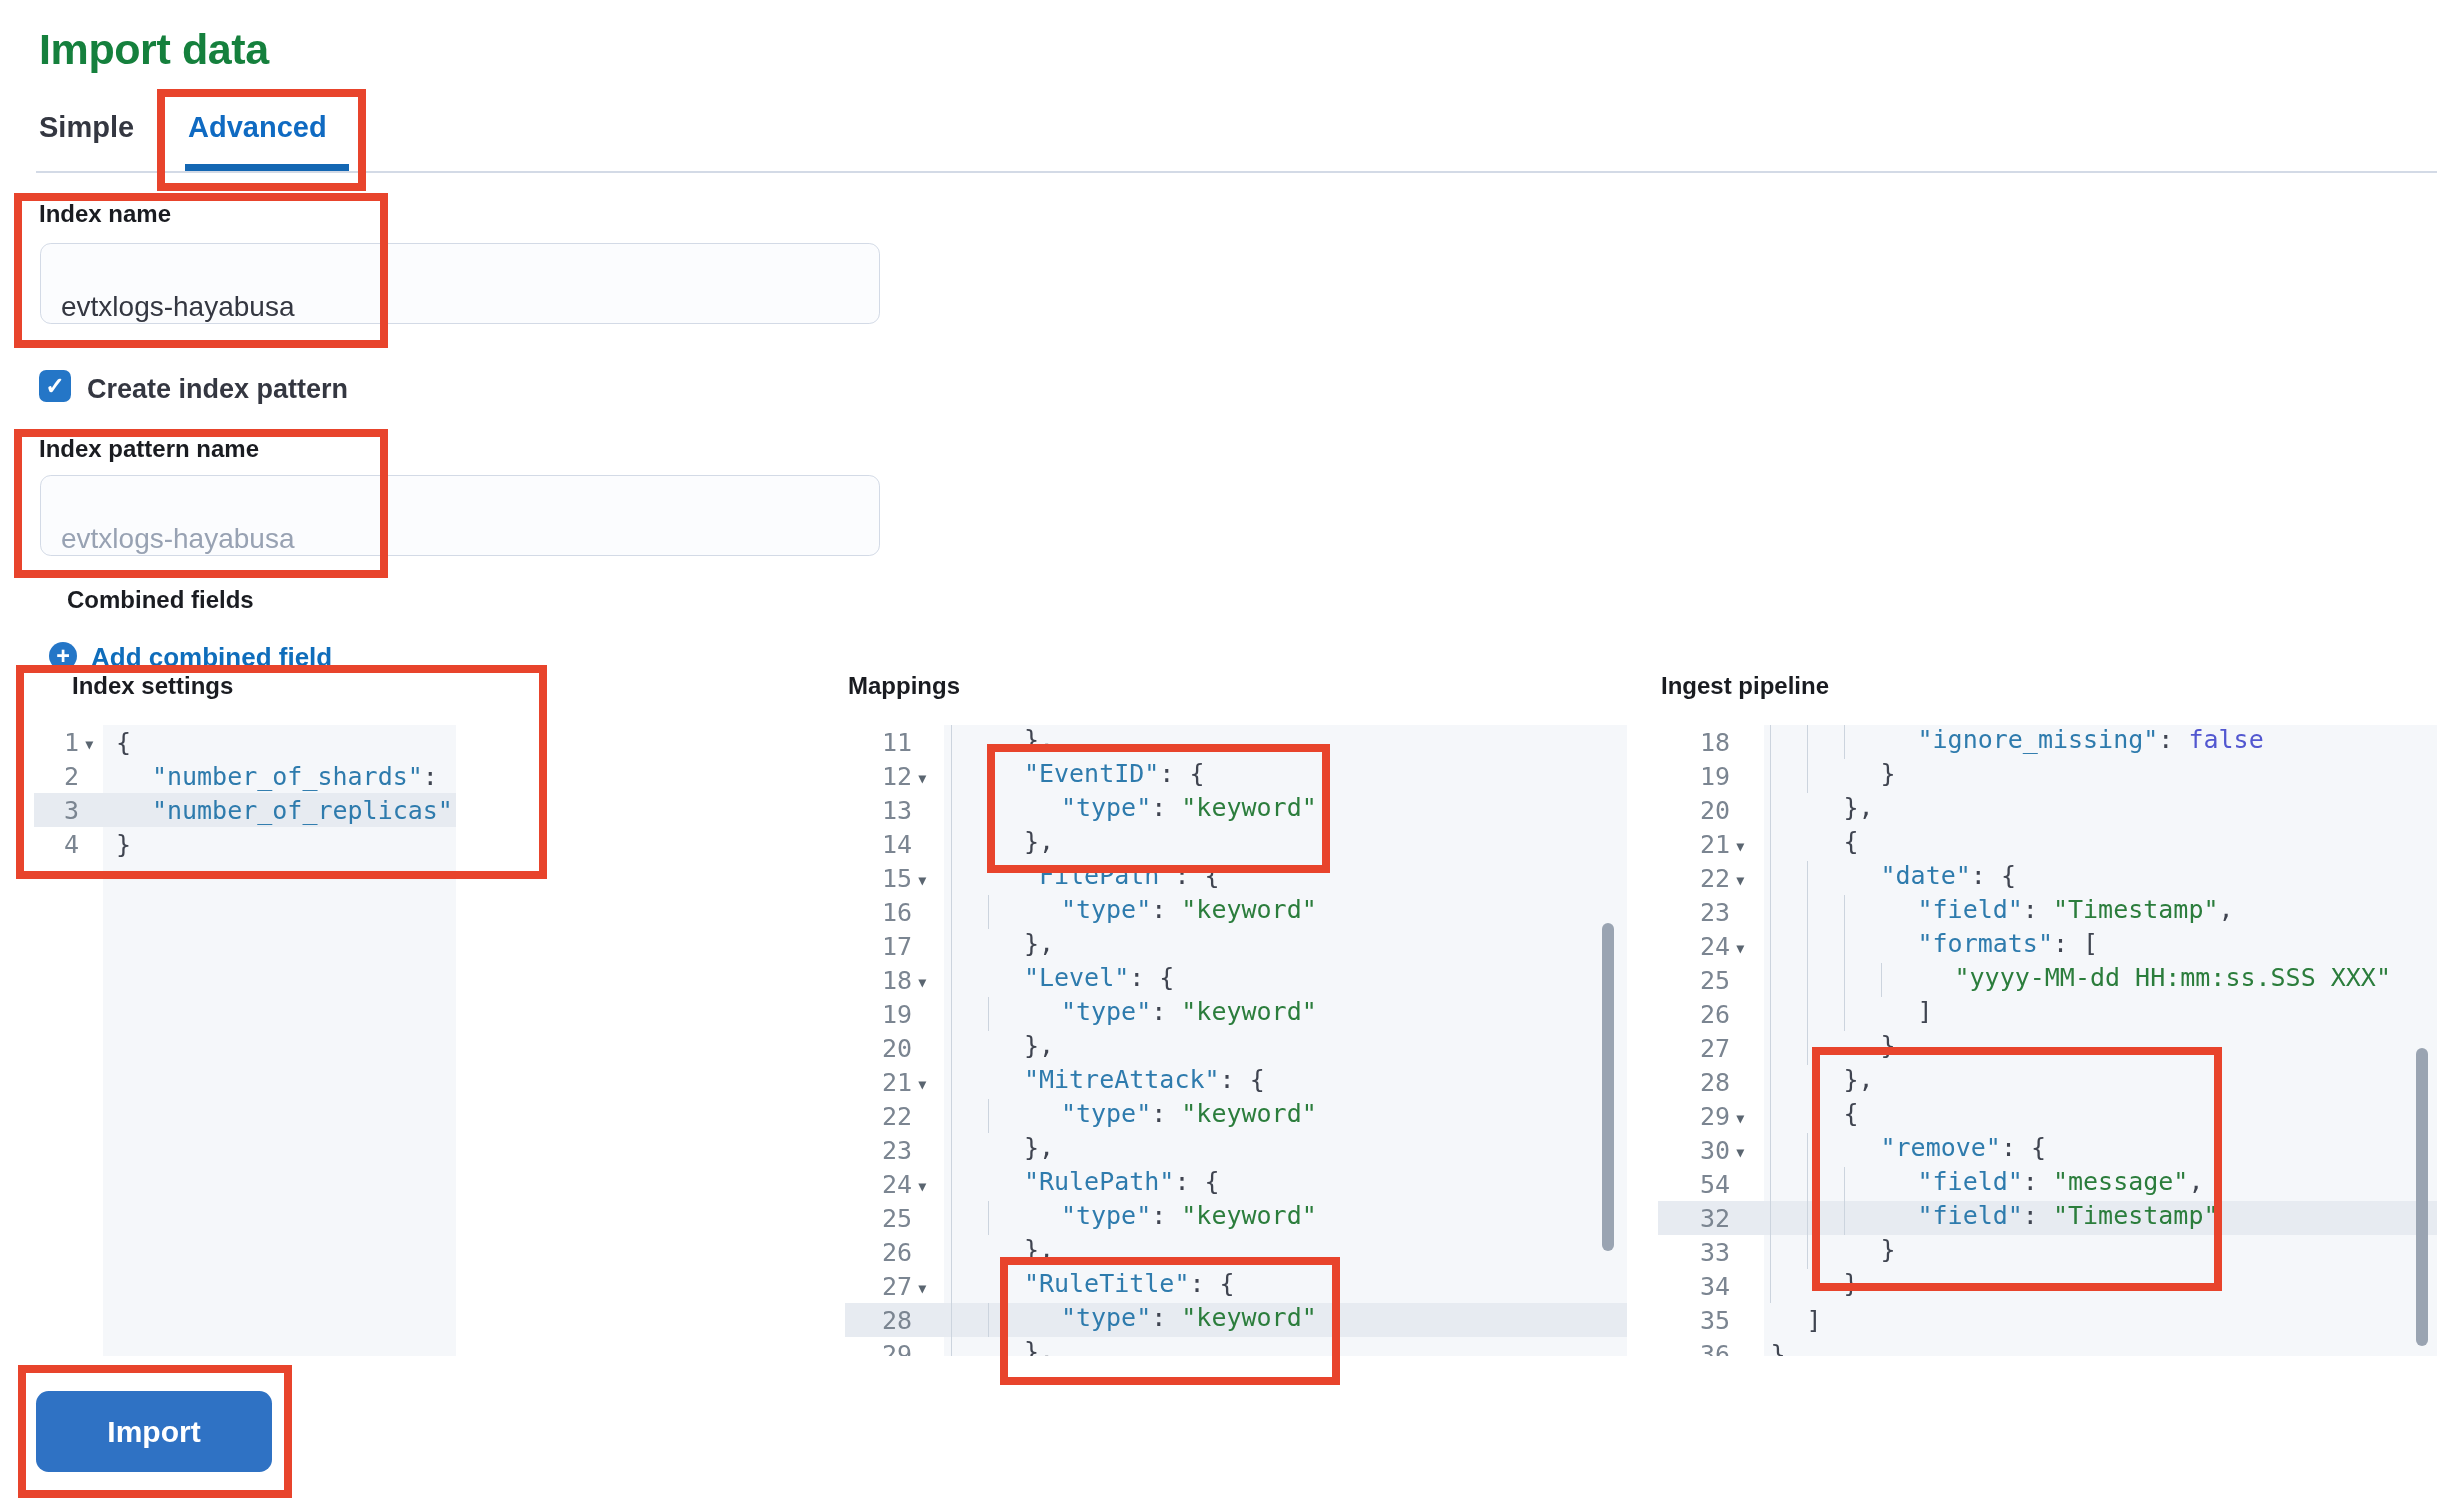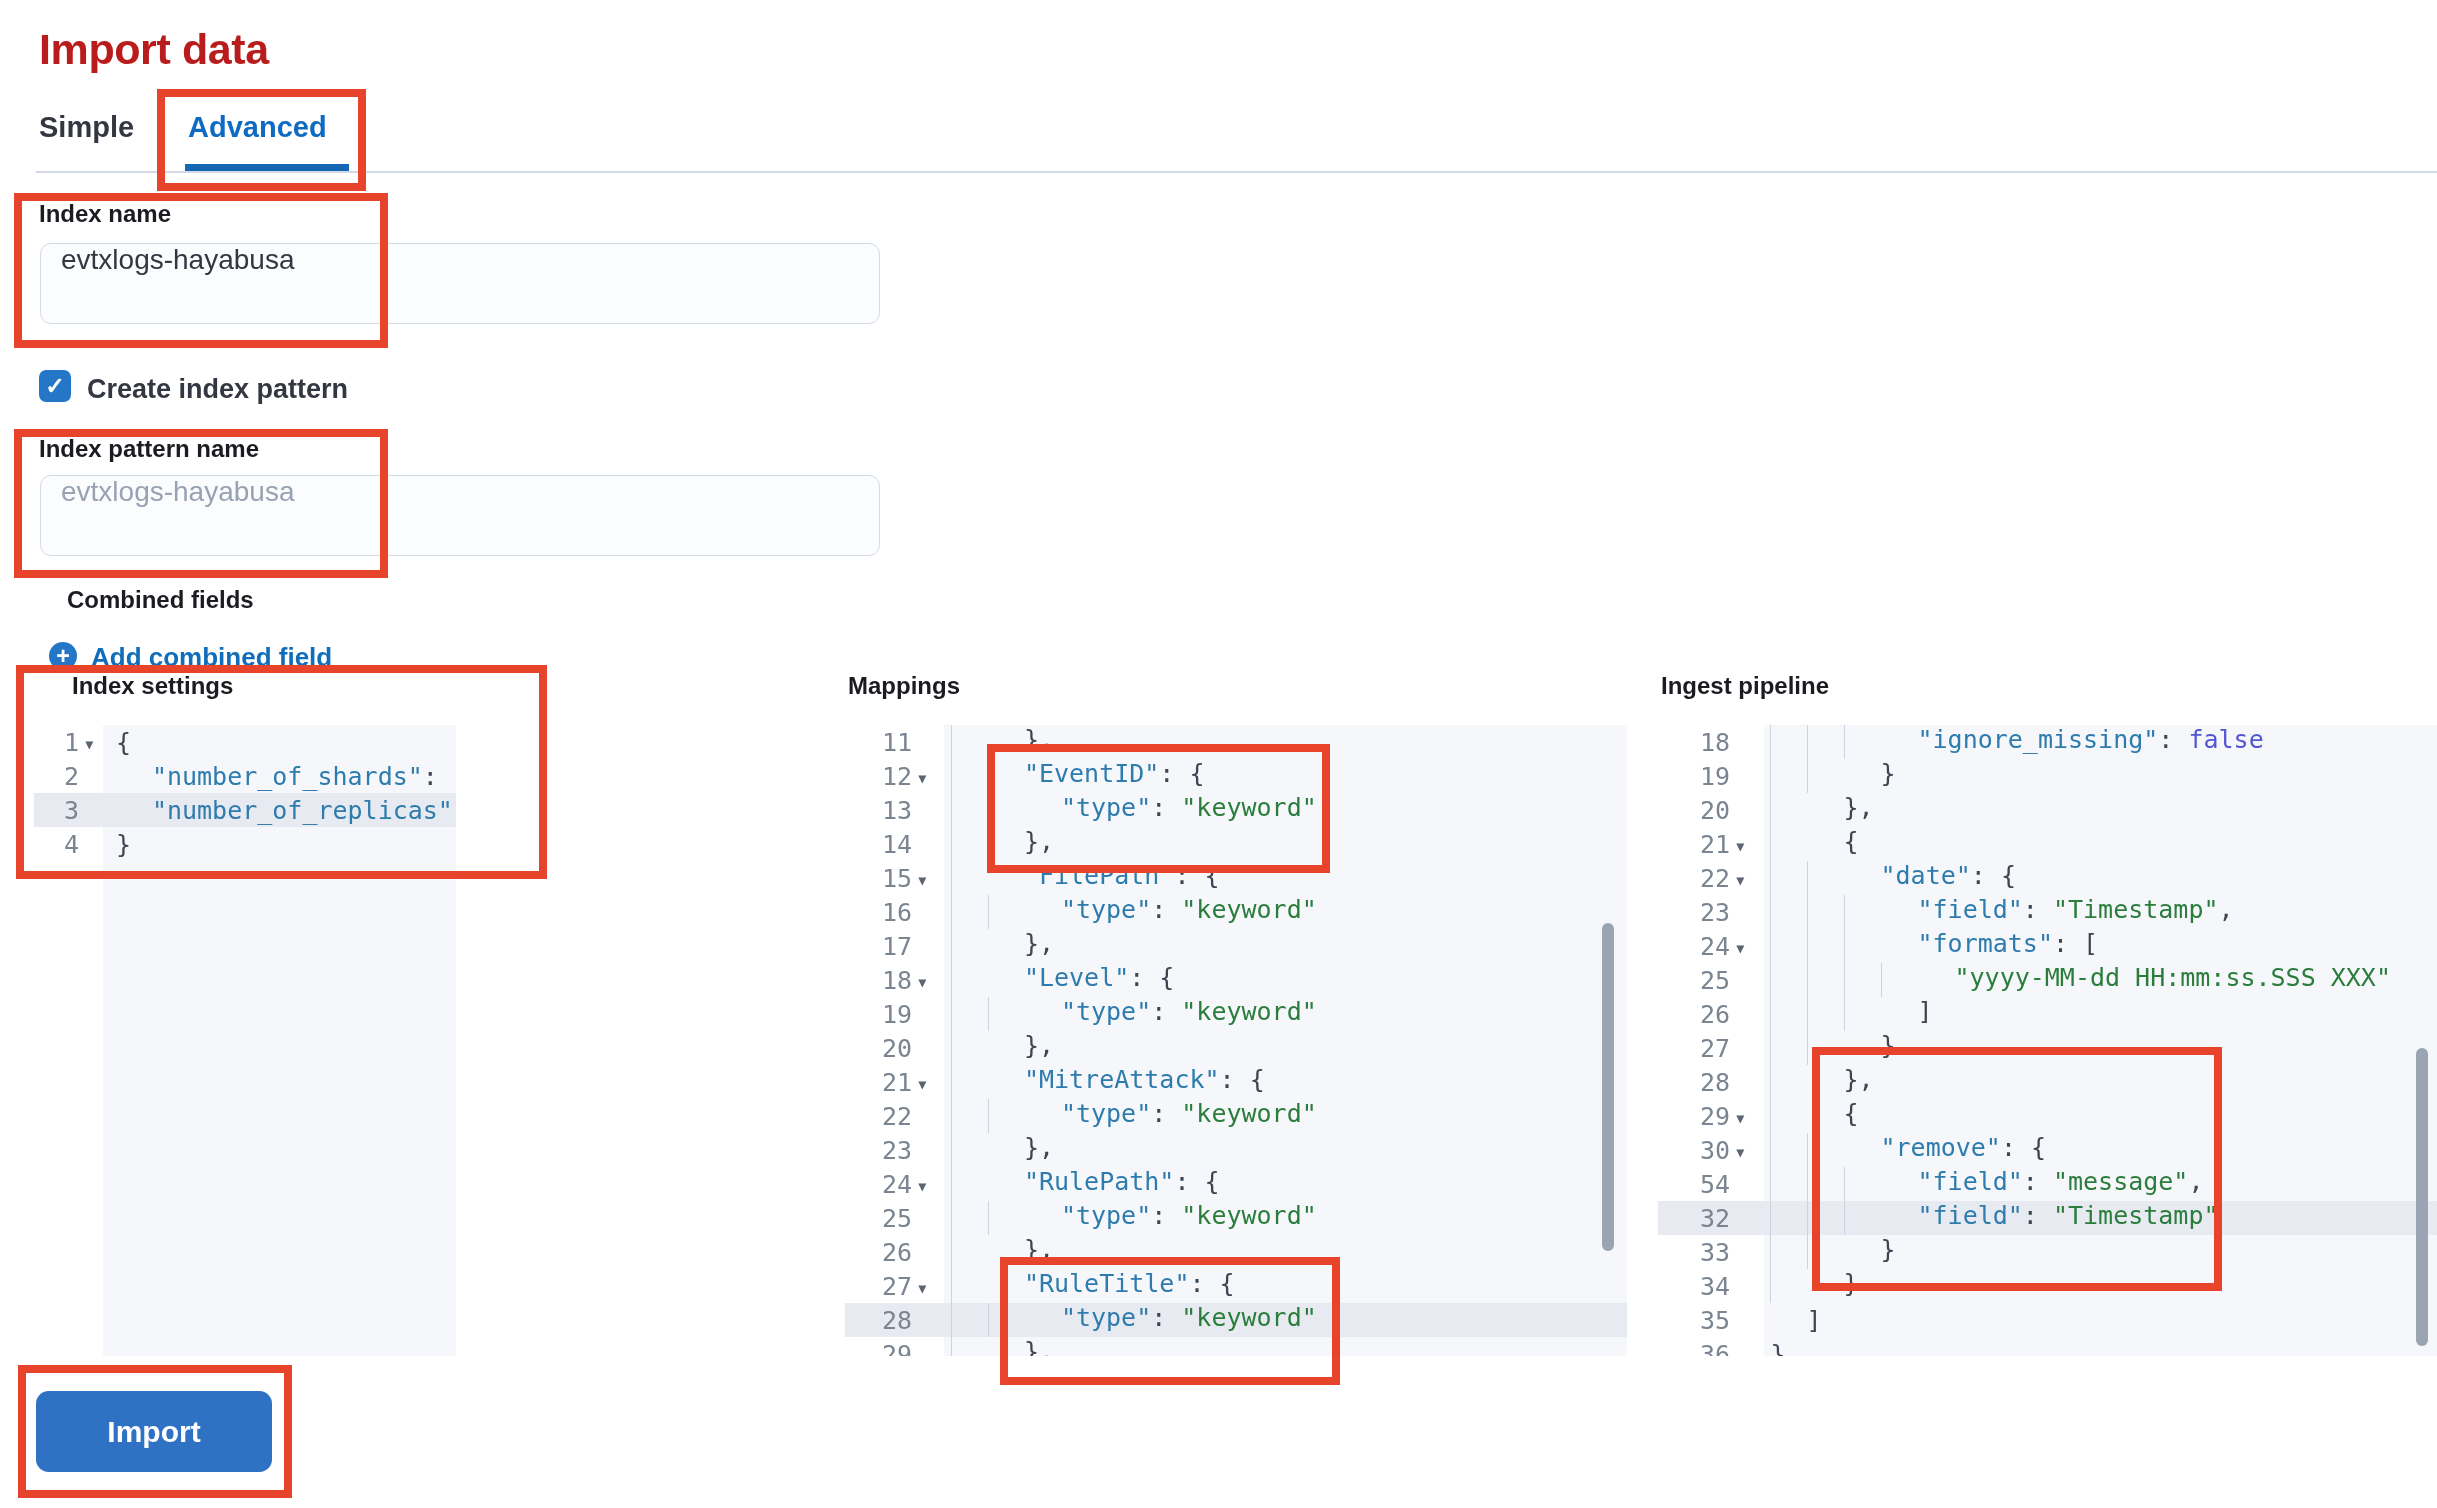--- a/index.html
+++ b/index.html
@@ -1,31 +1,31 @@
 <!DOCTYPE html>
 <html style="font-size:14.4px"><head>
 <meta charset="utf-8">
 <style>
   html,body{margin:0;padding:0;background:#fff;}
   #app{position:relative;width:2438px;height:1508px;background:#fff;overflow:hidden;
        font-family:"Liberation Sans",sans-serif;color:#1a1c21;}
   .abs{position:absolute;}
 
   
-  .page-title{left:39px;top:25px;font-size:43px;font-weight:800;letter-spacing:-0.4px;color:#b91c1c;}
+  .page-title{left:39px;top:25px;font-size:43px;font-weight:800;letter-spacing:-0.4px;color:#15803d;}
   .tab{top:111px;font-size:29px;font-weight:700;cursor:pointer;}
   .tab-simple{left:39px;color:#343741;}
   .tab-advanced{left:188px;color:#0f6ac2;}
   .tab-underline{left:185px;top:164px;width:164px;height:7.2px;background:#1467b3;}
   .divider{left:36px;top:171px;width:2402px;height:1.8px;background:#d3dae6;}
 
   
   .field-label{font-size:24px;font-weight:700;color:#1a1c21;}
   .text-input{left:40px;width:840px;height:81px;background:#fbfcfe;border:1.8px solid #d3dae6;
-              border-radius:10.8px;box-sizing:border-box;display:flex;align-items:flex-start;
+              border-radius:10.8px;box-sizing:border-box;display:flex;align-items:flex-end;
               padding-left:20px;font-size:28px;}
   .input-value{color:#343741;}
   .input-placeholder{color:#98a2b3;}
 
   .checkbox{left:39px;top:370px;width:32px;height:32px;background:#2476c7;border-radius:7.2px;
             display:flex;align-items:center;justify-content:center;color:#fff;font-size:23.4px;font-weight:700;cursor:pointer;}
   .checkbox-label{left:87px;top:374px;font-size:27px;color:#343741;font-weight:bold;}
 
   .add-row-icon{left:49px;top:642px;width:28px;height:28px;border-radius:50%;background:#2476c7;
                 color:#fff;display:flex;align-items:center;justify-content:center;font-size:23.4px;font-weight:700;}

